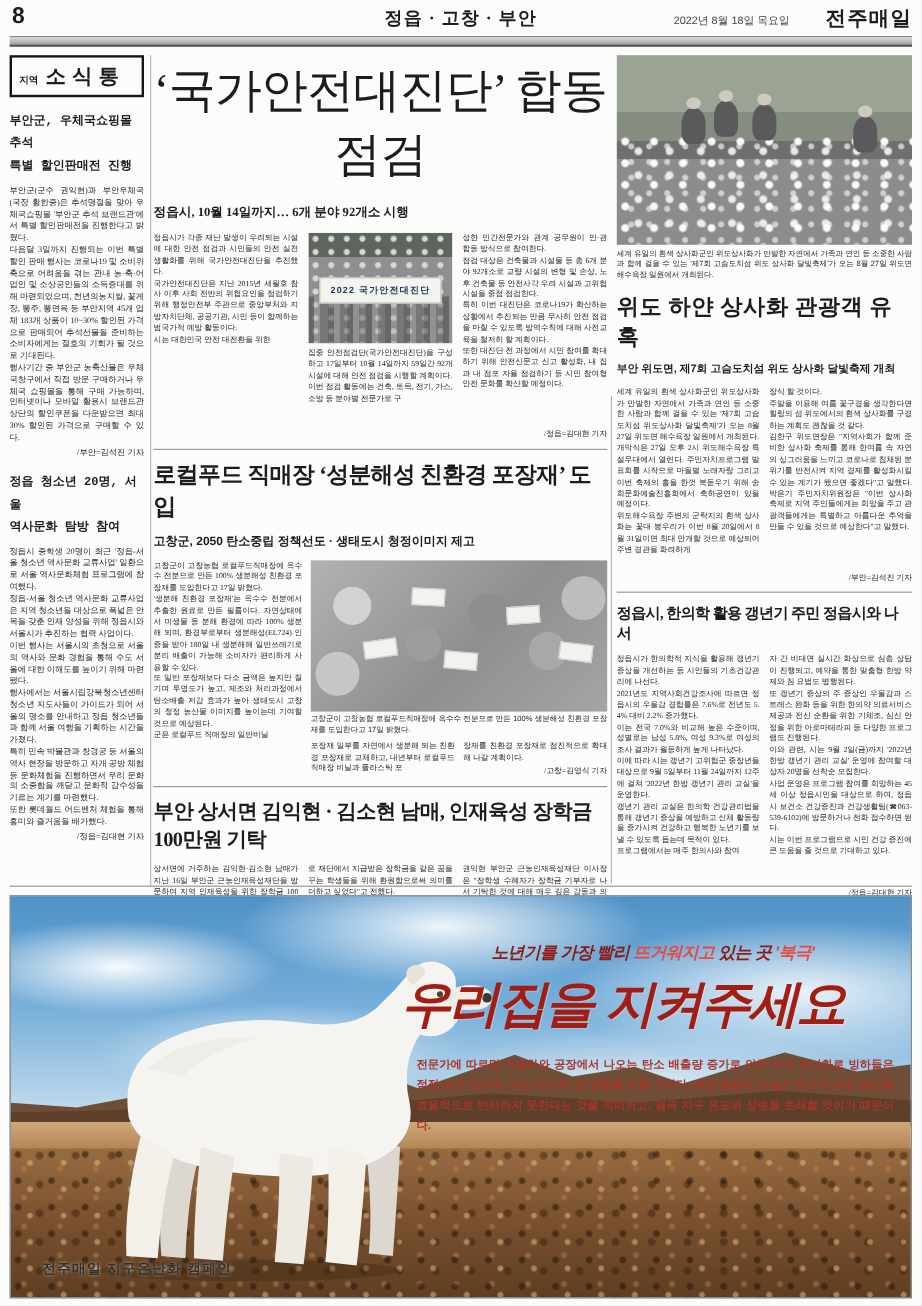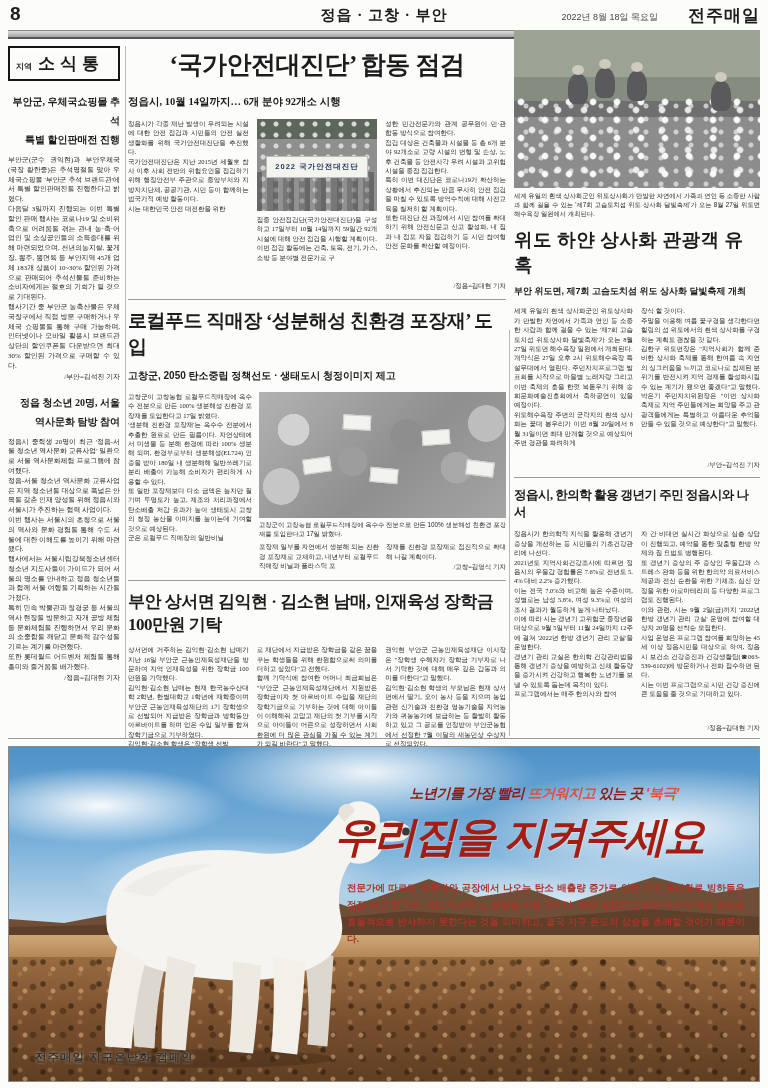--- a/index.html
+++ b/index.html
@@ -16,26 +16,26 @@
   
   .body-txt{font-size:6.5px;line-height:9.4px;text-align:justify;white-space:pre-line;word-break:break-all;}
   .byline{position:absolute;right:0;bottom:0;font-size:6.5px;background:#fcfcfa;padding-left:5px;}
   .hrule{border-top:1px solid #9a9a9a;}
   
   .sidebar{position:absolute;left:8px;top:46px;width:112px;height:692px;padding-right:5px;border-right:1px solid #b8b8b8;}
   .sb-head{border:2px solid #151515;box-shadow:0 0 0 1px #fff inset;padding:4px 6px;display:flex;align-items:baseline;gap:6px;}
   .sb-badge{font-family:"Liberation Sans",sans-serif;font-size:8px;font-weight:bold;}
   .sb-title{font-size:17px;font-weight:900;letter-spacing:5px;}
   .sb-article{position:relative;}
-  .sb-art-title{font-size:10px;font-weight:bold;text-align:right;line-height:1.9;margin:11px 0 6px;white-space:pre-line;}
+  .sb-art-title{font-size:10px;font-weight:bold;text-align:left;line-height:1.9;margin:11px 0 6px;white-space:pre-line;font-family:Liberation Mono, monospace;}
   .sb-body{font-size:6.9px;line-height:9.8px;text-align:justify;white-space:pre-line;word-break:break-all;}
   .sb-byline{font-size:6.9px;text-align:right;margin-top:1px;}
   
   .main{position:absolute;left:128px;top:46px;width:378px;}
-  .headline-1{font-size:25px;font-weight:700;text-align:center;margin:2px 0 0;letter-spacing:-.5px;}
+  .headline-1{font-size:39px;font-weight:400;text-align:center;margin:2px 0 0;letter-spacing:-.5px;}
   .subhead-1{font-size:10.5px;font-weight:bold;margin-top:14px;}
   .safety-cols{display:flex;gap:8px;margin-top:10px;height:172px;overflow:hidden;position:relative;}
   .scol{flex:1;overflow:hidden;}
   .photo1{position:relative;width:100%;height:92px;margin-bottom:4px;overflow:hidden;
           background:
             radial-gradient(circle 2.5px at 6px 5px,#d8d8d8 2px,transparent 3px),
             linear-gradient(180deg,#5d665b 0 22%,#8f8f8f 22% 100%);
           background-size:13px 11px,100% 100%;}
   .photo1-crowd{position:absolute;left:0;right:0;bottom:0;height:42%;
           background:repeating-linear-gradient(90deg,rgba(70,70,72,.55) 0 5px,rgba(150,150,150,.35) 5px 10px,rgba(95,95,98,.5) 10px 16px);}
@@ -55,21 +55,21 @@
       radial-gradient(circle 26px at 80% 60%,#a8a8a8 0 60%,transparent 62%),
       radial-gradient(circle 30px at 92% 25%,#bdbdbd 0 60%,transparent 62%),
       linear-gradient(135deg,#b2b2b2,#8f8f8f 55%,#a5a5a5);}
   .veg-label{position:absolute;background:#f2f2ee;border:1px solid #cfcfcf;width:26px;height:13px;}
   .lf-caption{font-family:"Liberation Sans",sans-serif;font-size:6.3px;line-height:8.6px;text-align:justify;margin-top:3px;word-break:break-all;}
   .lf-bottom{display:flex;gap:7px;margin-top:4px;height:30px;overflow:hidden;position:relative;}
   .lf-bcol{flex:1;overflow:hidden;}
   .headline-3{font-size:17px;font-weight:900;margin:9px 0 0;letter-spacing:-.5px;}
   .sch-cols{display:flex;gap:8px;margin-top:9px;height:130px;overflow:hidden;position:relative;}
   
-  .right{position:absolute;left:514px;top:30px;width:246px;}
+  .right{position:absolute;left:514px;top:46px;width:246px;}
   .photo3{position:relative;height:158px;overflow:hidden;background:linear-gradient(180deg,#9aa394 0 30%,#848d80 30% 45%,#6f6f6f 45% 55%,#8c8c8c 55%);}
   .flower-field{position:absolute;left:0;right:0;bottom:0;height:58%;
       background:
         radial-gradient(circle 3.5px at 7px 6px,rgba(255,255,255,.95) 2.5px,transparent 4px),
         radial-gradient(circle 3px at 18px 14px,rgba(245,245,245,.9) 2.5px,transparent 4px),
         radial-gradient(circle 2.5px at 12px 10px,rgba(225,225,225,.8) 2px,transparent 3px);
       background-size:24px 18px,26px 20px,15px 13px;}
   .person{position:absolute;width:20px;height:30px;border-radius:45% 45% 30% 30%;background:#5a5a5c;}
   .person::before{content:"";position:absolute;left:4px;top:-9px;width:12px;height:10px;border-radius:50%;background:#cfcabe;}
   .wido-caption{font-family:"Liberation Sans",sans-serif;font-size:6.3px;line-height:8.8px;text-align:justify;margin-top:4px;word-break:break-all;}

